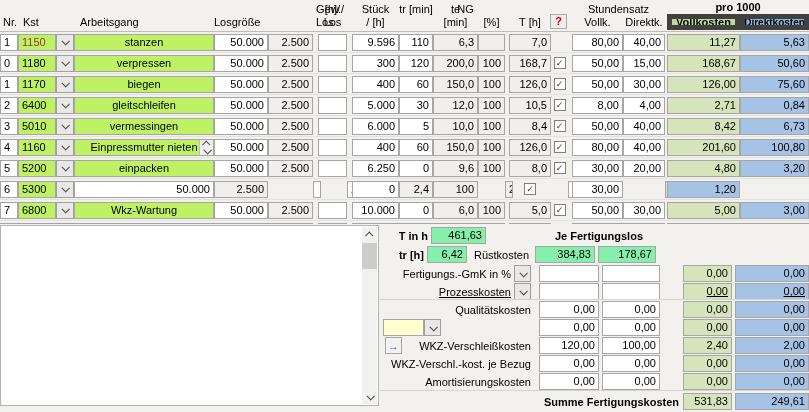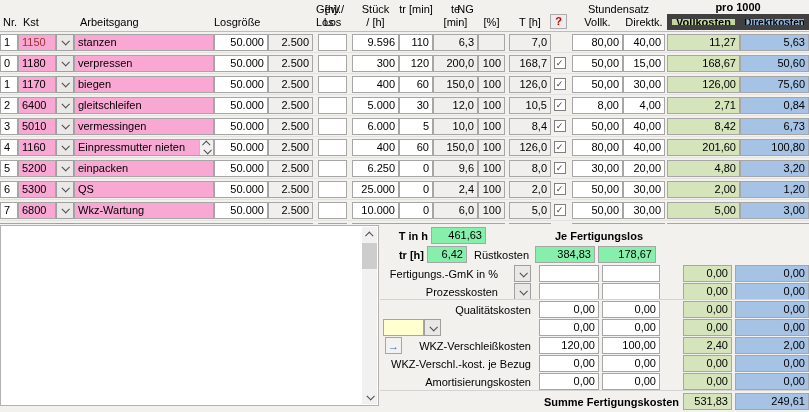--- a/index.html
+++ b/index.html
@@ -7,26 +7,26 @@
        font-family:"Liberation Sans",sans-serif;font-size:11px;color:#000;overflow:hidden;}
 
   
   .tablegrid{display:grid;
     grid-template-columns:18px 38px 18px 140px 54px 45px 5px 29px 5px 47px 34px 45px 27px 4px 42px 17px 4px 51px 42px 2px 73px 69px;
     align-items:center;height:21px;box-sizing:border-box;}
   .trow{border-bottom:1px solid #e3e2e0;}
   .cell{height:17px;box-sizing:border-box;border:1px solid #a6a6a6;background:#fff;
         padding:0 3px;line-height:15px;overflow:hidden;white-space:nowrap;}
   .num{text-align:right;}
-  .yellow{background:#f9a8d4;}
+  .yellow{background:#bef264;}
   .gray{background:#f0efed;}
   .greencell{background:#d6e4bc;}
   .bluecell{background:#a6c2e4;}
   .sp{border:none;background:none;height:17px;}
-  .arbeitsgang{position:relative;}
+  .arbeitsgang{position:relative;text-align:center;}
   .row1-kst{color:#993333;}
 
   
   .ddbtn{height:17px;box-sizing:border-box;border:1px solid #9f9f9f;background:#e9e8e6;
          display:flex;align-items:center;justify-content:center;}
   .chev{width:5px;height:5px;border-right:1px solid #4c4c4c;border-bottom:1px solid #4c4c4c;display:block;}
   .chev.down{transform:rotate(45deg) translateY(-1px);}
   .chev.up{transform:rotate(-135deg) translateY(-1px);}
   .spinner{display:none;position:absolute;right:0;top:0;bottom:0;width:13px;background:#f1f0ee;
            border-left:1px solid #bdbdbd;flex-direction:column;align-items:center;justify-content:space-evenly;}
@@ -64,21 +64,21 @@
   
   #summary{position:absolute;left:380px;top:224px;width:429px;height:188px;padding-left:40px;}
   .srow{position:absolute;left:0;width:429px;height:17px;display:flex;align-items:center;}
   .sfield{height:17px;box-sizing:border-box;border:1px solid #a6a6a6;background:#fff;
           text-align:right;padding:0 3px;line-height:15px;overflow:hidden;}
   .sgray{background:#86efac;}
   .sf1{width:60px;margin-left:6px;}
   .sf2{width:58px;margin-left:3px;}
   .sg{width:49px;margin-left:23px;background:#d6e4bc;}
   .sb{width:74px;margin-left:3px;background:#a6c2e4;}
-  .slabel{width:153px;display:flex;align-items:center;justify-content:flex-end;gap:16px;
+  .slabel{width:153px;display:flex;align-items:center;justify-content:flex-end;gap:3px;
           box-sizing:border-box;padding-right:2px;position:relative;height:17px;}
   .slabel-text{white-space:nowrap;}
   .sddbtn{display:none;width:17px;}
   .t-dropdown .sddbtn{display:flex;}
   .scombo{display:none;position:absolute;left:3px;top:0;}
   .t-combo .scombo{display:flex;}
   .arrowbtn{display:none;position:absolute;left:5px;top:0;width:17px;height:17px;box-sizing:border-box;
             border:1px solid #a6a6a6;background:#f3f2f0;align-items:center;justify-content:center;
             color:#2f62c4;font-weight:bold;}
   .t-arrow .arrowbtn{display:flex;}
@@ -351,23 +351,20 @@
       <div class="cell num greencell">4,80</div>
       <div class="cell num bluecell">3,20</div>
     </div>
 
     <div class="trow tablegrid checked">
       <div class="cell">6</div>
       <div class="cell yellow">5300</div>
       <div class="ddbtn">
           <i class="chev down"></i>
         </div>
-      <div class="cell yellow arbeitsgang"><span>QS</span>
-        
-      </div>
       <div class="cell num">50.000</div>
       <div class="cell num gray">2.500</div>
       <i class="sp"></i>
       <div class="cell num"></div>
       <i class="sp"></i>
       <div class="cell num">25.000</div>
       <div class="cell num">0</div>
       <div class="cell num gray">2,4</div>
       <div class="cell num gray">100</div>
       <i class="sp"></i>
@@ -482,21 +479,21 @@
         <span class="ddbtn sddbtn" style="width:17px">
               <i class="chev down"></i>
             </span>
       </span>
       <span class="sfield sf1"></span>
       <span class="sfield sf2"></span>
       <span class="sfield sg">0,00</span>
       <span class="sfield sb">0,00</span>
     </div>
 
-    <div class="srow t-dropdown" style="top: 59px;">
+    <div class="srow t-dropdown" style="top: 59px; text-decoration: underline;">
       <span class="slabel">
 
         <span class="slabel-text">Prozesskosten</span>
         <span class="ddbtn sddbtn" style="width:17px">
               <i class="chev down"></i>
             </span>
       </span>
       <span class="sfield sf1"></span>
       <span class="sfield sf2"></span>
       <span class="sfield sg">0,00</span>

